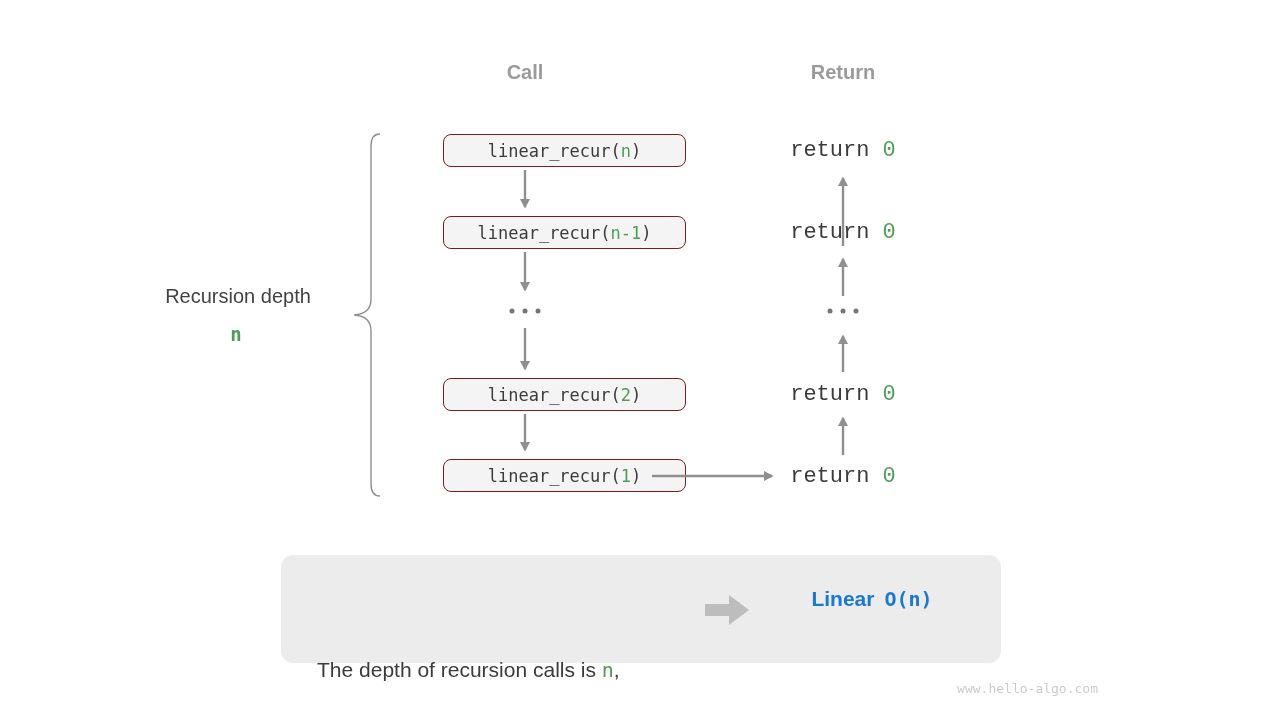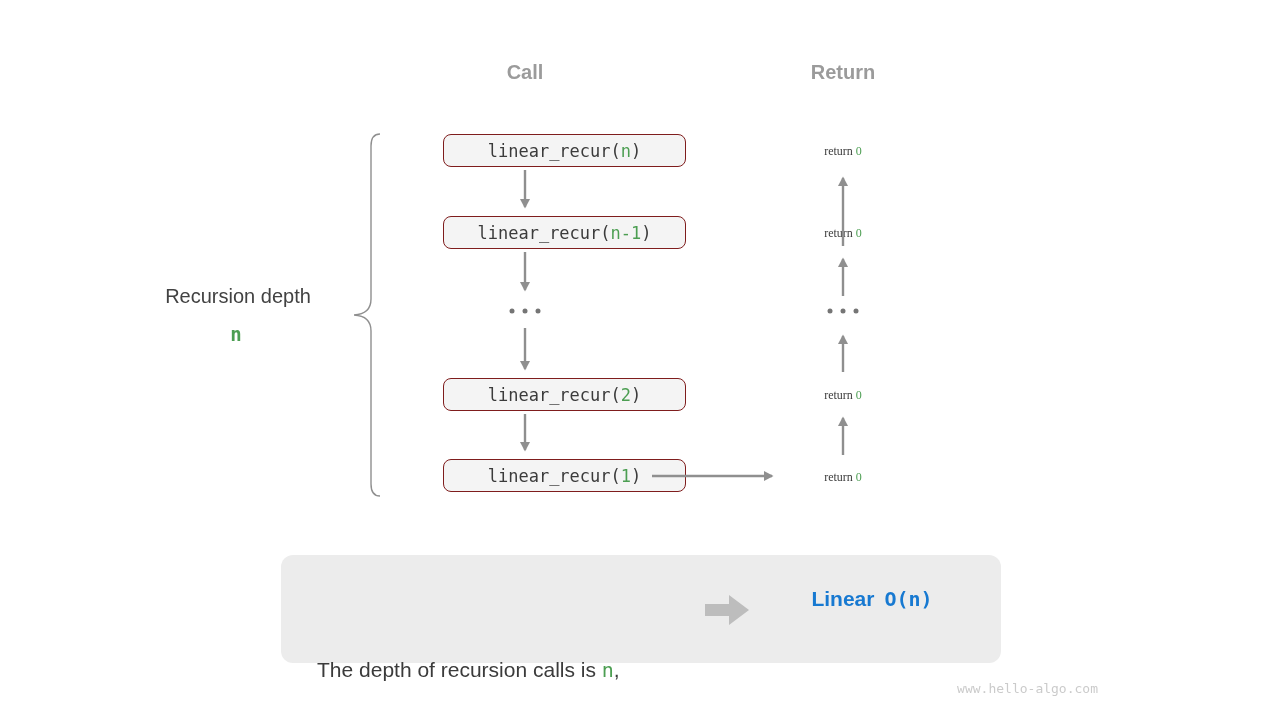--- a/index.html
+++ b/index.html
@@ -15,21 +15,21 @@
   .call-box{
     position:absolute;left:403px;width:243px;height:33px;box-sizing:border-box;
     background:#f4f4f4;border:1px solid #7f1d1d;border-radius:8px;
     display:flex;align-items:center;justify-content:center;
     font-family:"DejaVu Sans Mono",monospace;font-size:17px;color:#3b3b3b;
     white-space:pre;
     margin-left:40px;
   }
   .return-row{
     position:absolute;left:843px;transform:translateX(-50%);
-    font-family:Liberation Serif, serif;font-size:12px;line-height:20px;
+    font-family:Liberation Mono, monospace;font-size:22px;line-height:20px;
     color:#3b3b3b;white-space:pre;
   }
   .dots{
     position:absolute;transform:translate(-50%,-50%);
     display:flex;gap:8px;align-items:center;
   }
   .dots i{display:block;width:5px;height:5px;border-radius:50%;background:#757575;}
   .trigger-label{
     position:absolute;transform:translateX(-50%);
     font-weight:bold;font-size:20px;color:#9b9b9b;white-space:nowrap;

